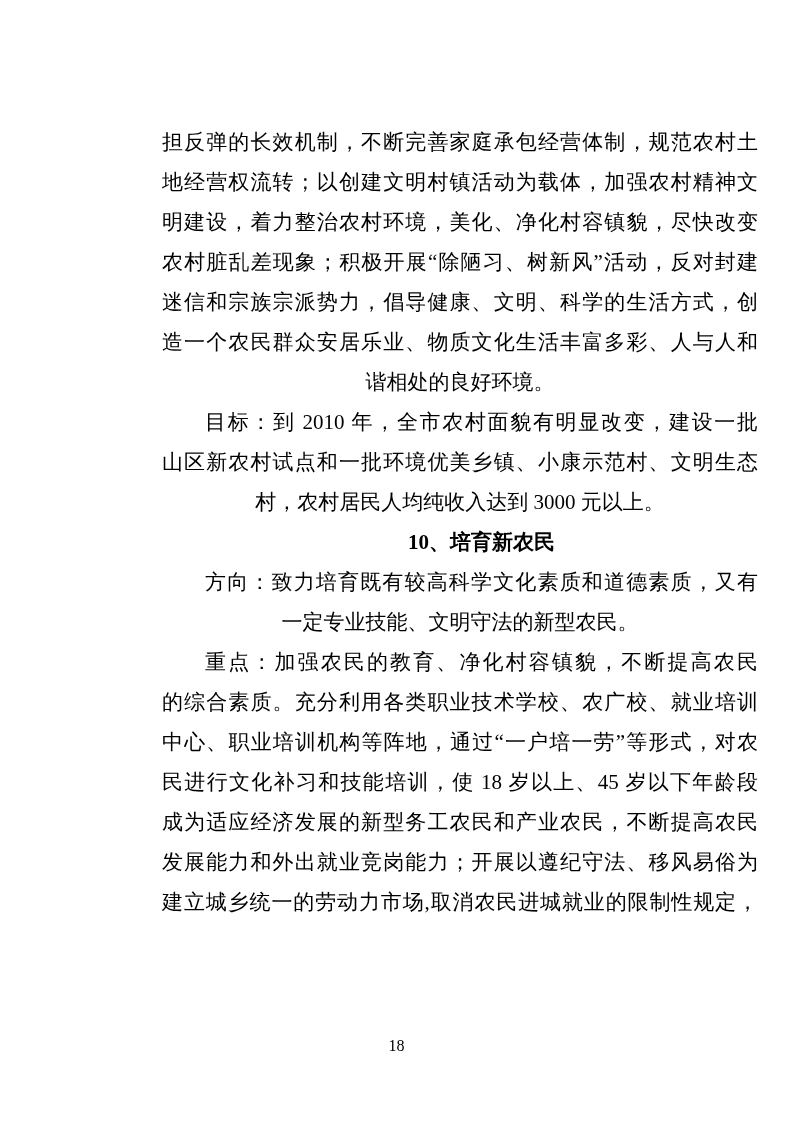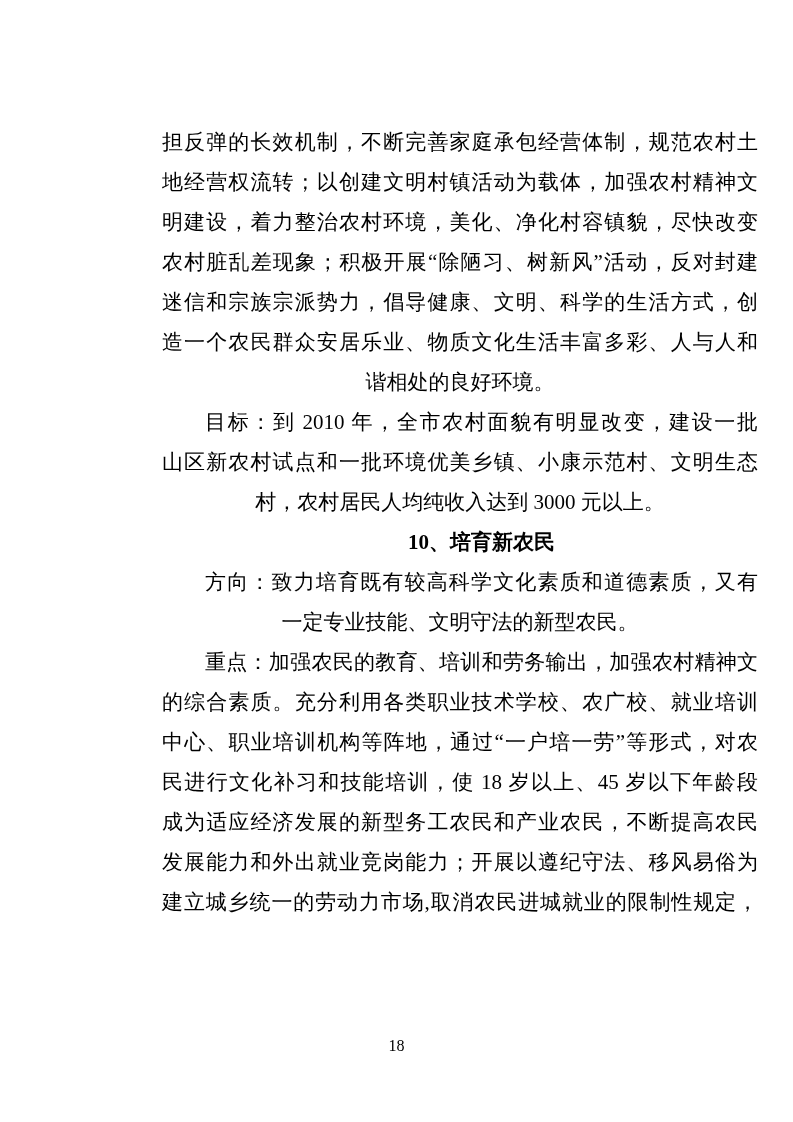--- a/index.html
+++ b/index.html
@@ -66,21 +66,21 @@
       <div class="line full">农村脏乱差现象；积极开展“除陋习、树新风”活动，反对封建</div>
       <div class="line full">迷信和宗族宗派势力，倡导健康、文明、科学的生活方式，创</div>
       <div class="line full">造一个农民群众安居乐业、物质文化生活丰富多彩、人与人和</div>
       <div class="line">谐相处的良好环境。</div>
       <div class="line full indent">目标：到 2010 年，全市农村面貌有明显改变，建设一批</div>
       <div class="line full">山区新农村试点和一批环境优美乡镇、小康示范村、文明生态</div>
       <div class="line">村，农村居民人均纯收入达到 3000 元以上。</div>
       <div class="line indent bold">10、培育新农民</div>
       <div class="line full indent">方向：致力培育既有较高科学文化素质和道德素质，又有</div>
       <div class="line">一定专业技能、文明守法的新型农民。</div>
-      <div class="line full indent">重点：加强农民的教育、培训和劳务输出，加强农村精神文</div>
+      <div class="line full indent">重点：加强农民的教育、净化村容镇貌，不断提高农民</div>
       <div class="line full">的综合素质。充分利用各类职业技术学校、农广校、就业培训</div>
       <div class="line full">中心、职业培训机构等阵地，通过“一户培一劳”等形式，对农</div>
       <div class="line full">民进行文化补习和技能培训，使 18 岁以上、45 岁以下年龄段</div>
       <div class="line full">成为适应经济发展的新型务工农民和产业农民，不断提高农民</div>
       <div class="line full">发展能力和外出就业竞岗能力；开展以遵纪守法、移风易俗为</div>
       <div class="line full">建立城乡统一的劳动力市场,取消农民进城就业的限制性规定，</div>
     </div>
   <div class="page-number">18</div>
 </div>
 

